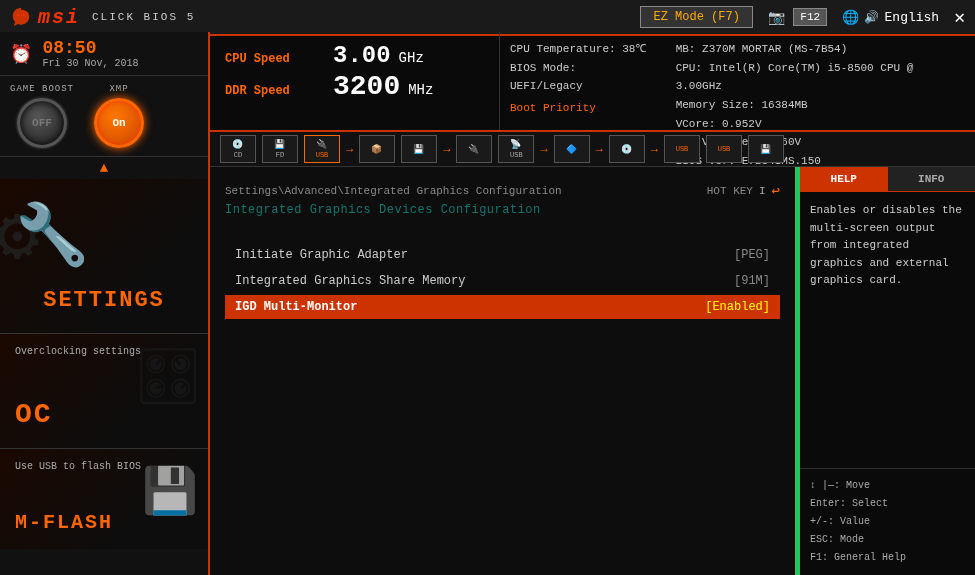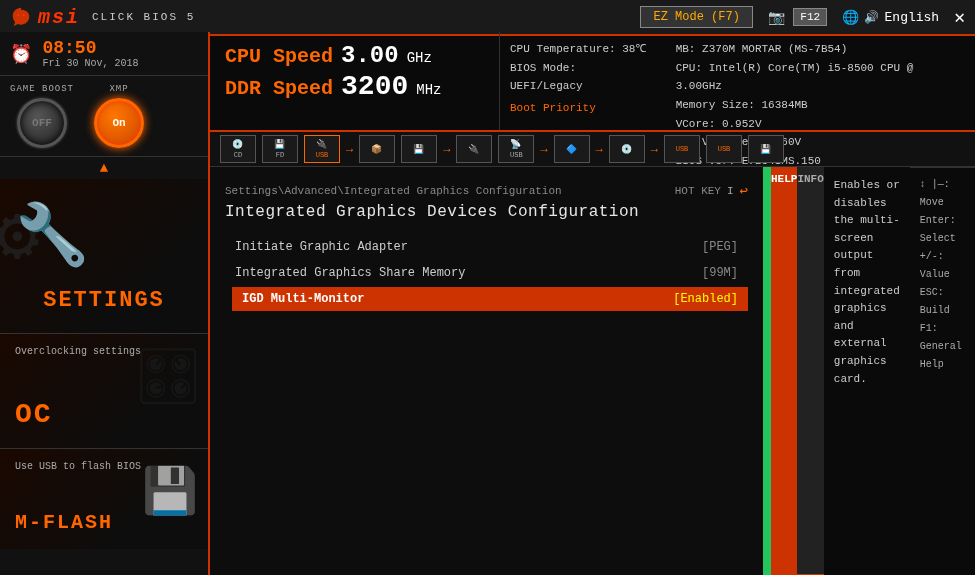--- a/index.html
+++ b/index.html
@@ -150,21 +150,21 @@
       min-width: 290px;
     }
     .speed-row {
       display: flex;
       align-items: baseline;
       gap: 8px;
       margin-bottom: 2px;
     }
     .speed-label {
       color: #ff6600;
-      font-size: 20px;
+      font-size: 12px;
       font-weight: bold;
       min-width: 100px;
     }
     .speed-value {
       color: #ffffff;
       font-size: 24px;
       font-weight: bold;
     }
     .speed-unit {
       color: #ffffff;
@@ -242,25 +242,25 @@
     .menu-item .item-name { color: #cccccc; }
     .menu-item .item-value { color: #888; }
     .menu-item.selected {
       background: #cc3300;
     }
     .menu-item.selected .item-name { color: #fff; font-weight: bold; }
     .menu-item.selected .item-value { color: #ffff00; }
 
     
     #right-panel {
-      width: 212px;
+      width: 180px;
       background: #0a0a0a;
-      border-left: 8px solid #22c55e;
-      display: flex;
-      flex-direction: row;
+      border-left: 5px solid #22c55e;
+      display: flex;
+      flex-direction: column;
     }
     #help-info-tabs {
       display: flex;
       border-bottom: 1px solid #cc3300;
     }
     .panel-tab {
       flex: 1;
       text-align: center;
       padding: 6px 0;
       font-size: 11px;
@@ -447,31 +447,31 @@
 
       <div style="display:flex;justify-content:space-between;align-items:center;margin-bottom:4px;">
         <div style="color:#888;font-size:11px;">Settings\Advanced\Integrated Graphics Configuration</div>
         <div style="display:flex;align-items:center;gap:6px;color:#888;font-size:11px;">
           <span>HOT KEY</span>
           <span style="color:#aaa;">I</span>
           <span style="color:#ff6600;font-size:14px;cursor:pointer;">↩</span>
         </div>
       </div>
 
-      <div style="color:#e5e5e5;font-size:16px;margin-bottom:14px;letter-spacing:0.5px;">Integrated Graphics Devices Configuration</div>
+      <div style="color:#0f766e;font-size:12px;margin-bottom:26px;letter-spacing:0.5px;">Integrated Graphics Devices Configuration</div>
 
       <div class="menu-item">
         <span class="item-name">Initiate Graphic Adapter</span>
         <span class="item-value">[PEG]</span>
       </div>
       <div class="menu-item">
         <span class="item-name">Integrated Graphics Share Memory</span>
-        <span class="item-value">[99M]</span>
-      </div>
-      <div class="menu-item selected" style="background:#cc3300;margin-left:7px;">
+        <span class="item-value">[91M]</span>
+      </div>
+      <div class="menu-item selected" style="background:#cc3300;">
         <span class="item-name" style="color:#fff;font-weight:bold;">IGD Multi-Monitor</span>
         <span class="item-value" style="color:#ffff00;">[Enabled]</span>
       </div>
 
     </div>
 
     <div id="right-panel">
 
       <div id="help-info-tabs">
         <div class="panel-tab" id="help-tab">HELP</div>
@@ -479,19 +479,19 @@
       </div>
 
       <div id="help-content">
         <p>Enables or disables the multi-screen output from integrated graphics and external graphics card.</p>
       </div>
 
       <div id="nav-help">
         <div>↕ |—: Move</div>
         <div>Enter: Select</div>
         <div>+/-: Value</div>
-        <div>ESC: Build</div>
+        <div>ESC: Mode</div>
         <div>F1: General Help</div>
       </div>
     </div>
 
   </div>
 </div>
 
 </body></html>

